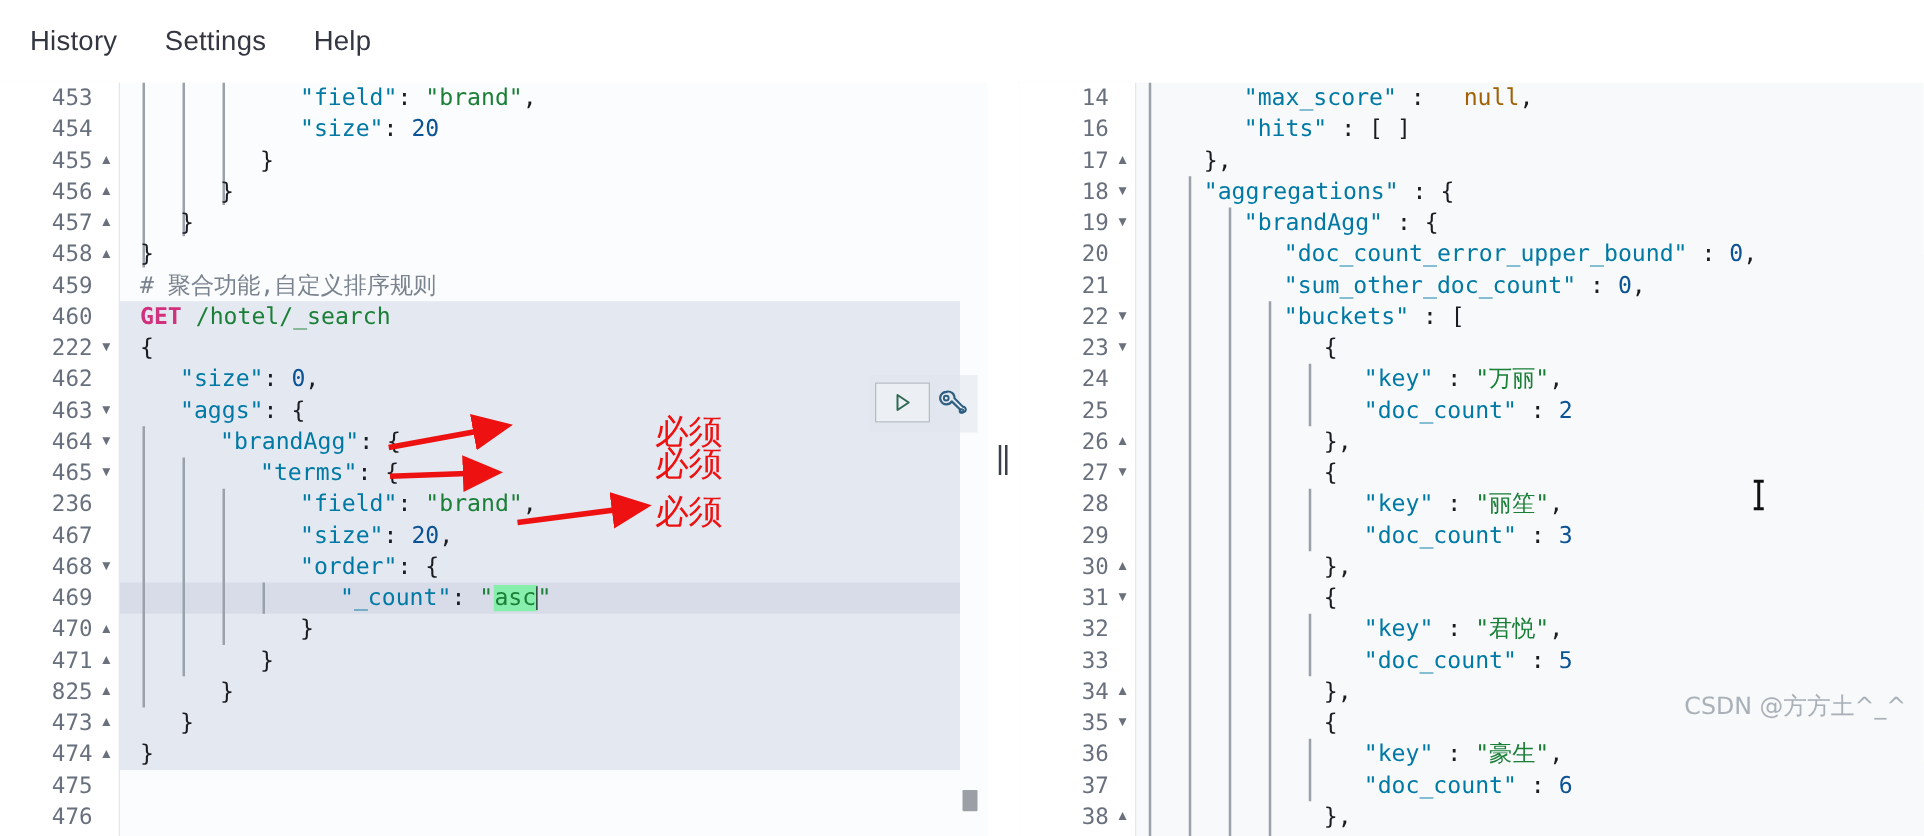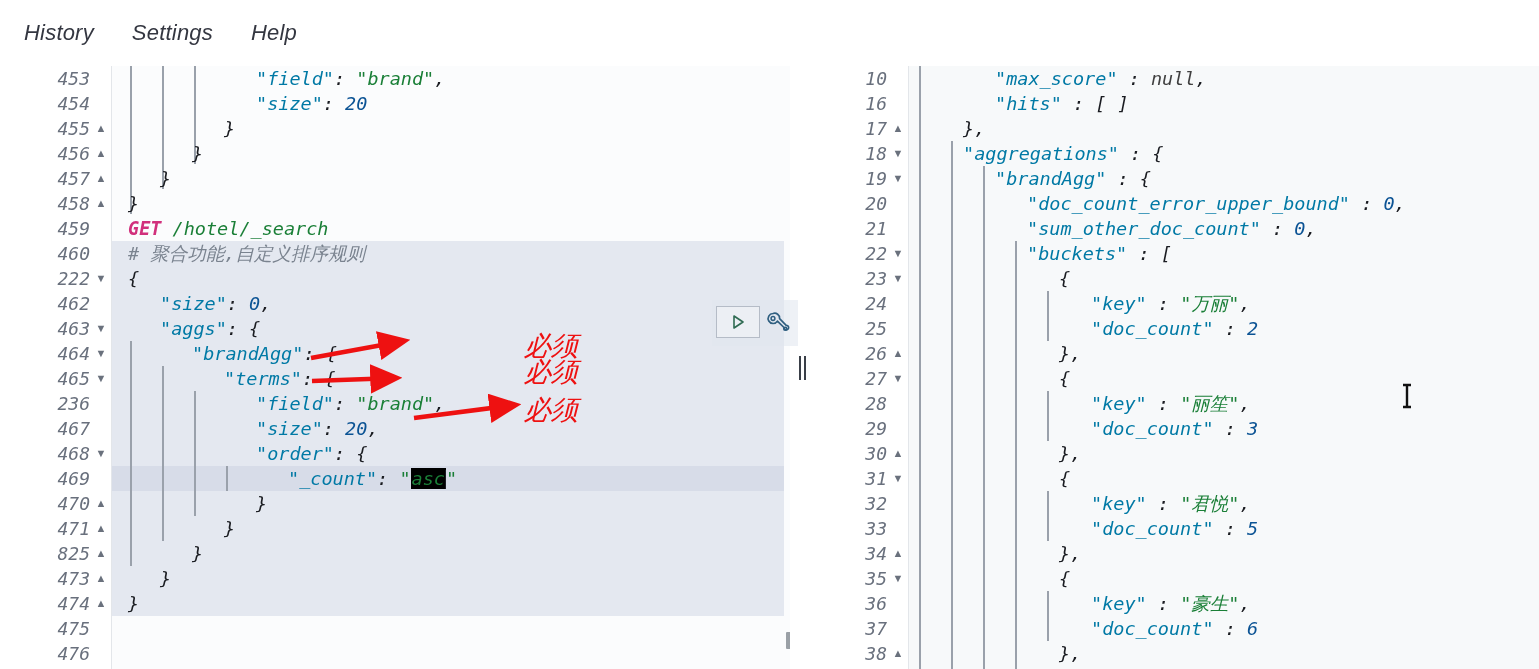--- a/index.html
+++ b/index.html
@@ -2,40 +2,40 @@
 <html><head>
 <meta charset="utf-8">
 <style>
   * { box-sizing: border-box; margin: 0; padding: 0; }
   html, body {
     width: 1539px; height: 669px;
     background: #ffffff;
     font-family: "Liberation Sans", sans-serif;
     overflow: hidden;
   }
-  #app { position: relative; width: 1539px; height: 588px; background: #fff; font-style: italic; }
+  #app { position: relative; width: 1539px; height: 588px; background: #fff; }
 
   
   .menubar {
     position: absolute; left: 0; top: 0; width: 1539px; height: 66px;
     background: #ffffff;
     display: flex; align-items: center;
     padding-left: 24px; gap: 38px;
   }
   .menubar .menu-item {
     font-size: 22px; color: #343741; letter-spacing: .2px;
     font-family: "Liberation Sans", sans-serif;
     cursor: pointer; line-height: 1;
   }
 
   
   .panels { position: absolute; left: 0; top: 66px; width: 1539px; height: 603px; }
 
   .panel { position: absolute; top: 0; height: 603px; overflow: hidden; }
-  .panel.left  { left: 16px;   width: 790px; background: #fbfcfd; }
+  .panel.left  { left: 0px;   width: 790px; background: #fbfcfd; }
   .panel.right { left: 815px; width: 724px; background: #f7f9fa; }
 
   .gutter-col {
     position: absolute; left: 0; top: 0; bottom: 0;
     background: #ffffff;
     border-right: 1px solid #e3e6ea;
   }
   .panel.left  .gutter-col { width: 96px; }
   .panel.right .gutter-col { width: 94px; }
 
@@ -67,30 +67,30 @@
     font-size: 18.5px; color: #1a1c21;
     letter-spacing: 0px;
   }
   .panel.left .code  { padding-left: 16px; }
   .panel.right .code { padding-left: 22px; }
 
   
   .t-key   { color: #0079a5; }
   .t-str   { color: #1a7f37; }
   .t-num   { color: #0b5394; }
-  .t-null  { color: #404040; }
+  .t-null  { color: #a16207; margin-left: 20px; }
   .t-punc  { color: #1a1c21; }
   .t-meth  { color: #d1307c; font-weight: 600; }
   .t-url   { color: #1a7f37; }
   .t-cmt   { color: #7a838f; }
 
   
   .req-block { position: absolute; background: #e4e8f0; }
   .cur-line  { position: absolute; background: #d7dce8; height: 25px; }
-  .sel-tok   { background: #000000; padding: 0 1px; }
+  .sel-tok   { background: #86efac; padding: 0 1px; }
   .caret {
     display: inline-block; width: 1px; height: 19px;
     background: #1a1c21; vertical-align: -4px; margin-left: -1px;
   }
 
   
   .guide {
     position: absolute; width: 1.5px; background: #9aa1ab;
   }
 
@@ -276,24 +276,24 @@
           <div class="row">
             <div class="code" style="text-indent: 64px;"><span class="t-punc">}</span></div>
           </div>
           <div class="row">
             <div class="code" style="text-indent: 32px;"><span class="t-punc">}</span></div>
           </div>
           <div class="row">
             <div class="code" style="text-indent: 0px;"><span class="t-punc">}</span></div>
           </div>
           <div class="row">
+            <div class="code" style="text-indent: 0px;"><span class="t-cmt"># 聚合功能,自定义排序规则</span></div>
+          </div>
+          <div class="row">
             <div class="code" style="text-indent: 0px;"><span class="t-meth">GET</span> <span class="t-url">/hotel/_search</span></div>
-          </div>
-          <div class="row">
-            <div class="code" style="text-indent: 0px;"><span class="t-cmt"># 聚合功能,自定义排序规则</span></div>
           </div>
           <div class="row">
             <div class="code" style="text-indent: 0px;"><span class="t-punc">{</span></div>
           </div>
           <div class="row">
             <div class="code" style="text-indent: 32px;"><span class="t-key">"size"</span><span class="t-punc">:</span> <span class="t-num">0</span><span class="t-punc">,</span></div>
           </div>
           <div class="row">
             <div class="code" style="text-indent: 32px;"><span class="t-key">"aggs"</span><span class="t-punc">:</span> <span class="t-punc">{</span></div>
           </div>
@@ -359,21 +359,21 @@
     <div class="splitter" style="top:0; height:603px; position:absolute; left:790px;">
       <div class="grip">
           <i></i>
           <i></i>
         </div>
     </div>
 
     <div class="panel right">
       <div class="gutter-col">
           <div class="row">
-            <div class="ln">10</div>
+            <div class="ln">14</div>
           </div>
           <div class="row">
             <div class="ln">16</div>
           </div>
           <div class="row">
             <div class="ln">17</div>
             <div class="fold">▲</div>
           </div>
           <div class="row">
             <div class="ln">18</div>
@@ -550,13 +550,14 @@
     <div class="anno-label" style="left:524px; top:358px;">必须</div>
     <div class="anno-label" style="left:524px; top:396px;">必须</div>
   </div>
 
   <div class="ibeam" style="left:1398px; top:382px;">
     <svg width="18" height="28" viewBox="0 0 18 28" aria-hidden="true">
       <path d="M5 3 H13 M9 3 V25 M5 25 H13" stroke="#111" stroke-width="2.4" fill="none"></path>
     </svg>
   </div>
 
+  <div class="watermark">CSDN @方方土^_^</div>
 </div>
 
 </body></html>

